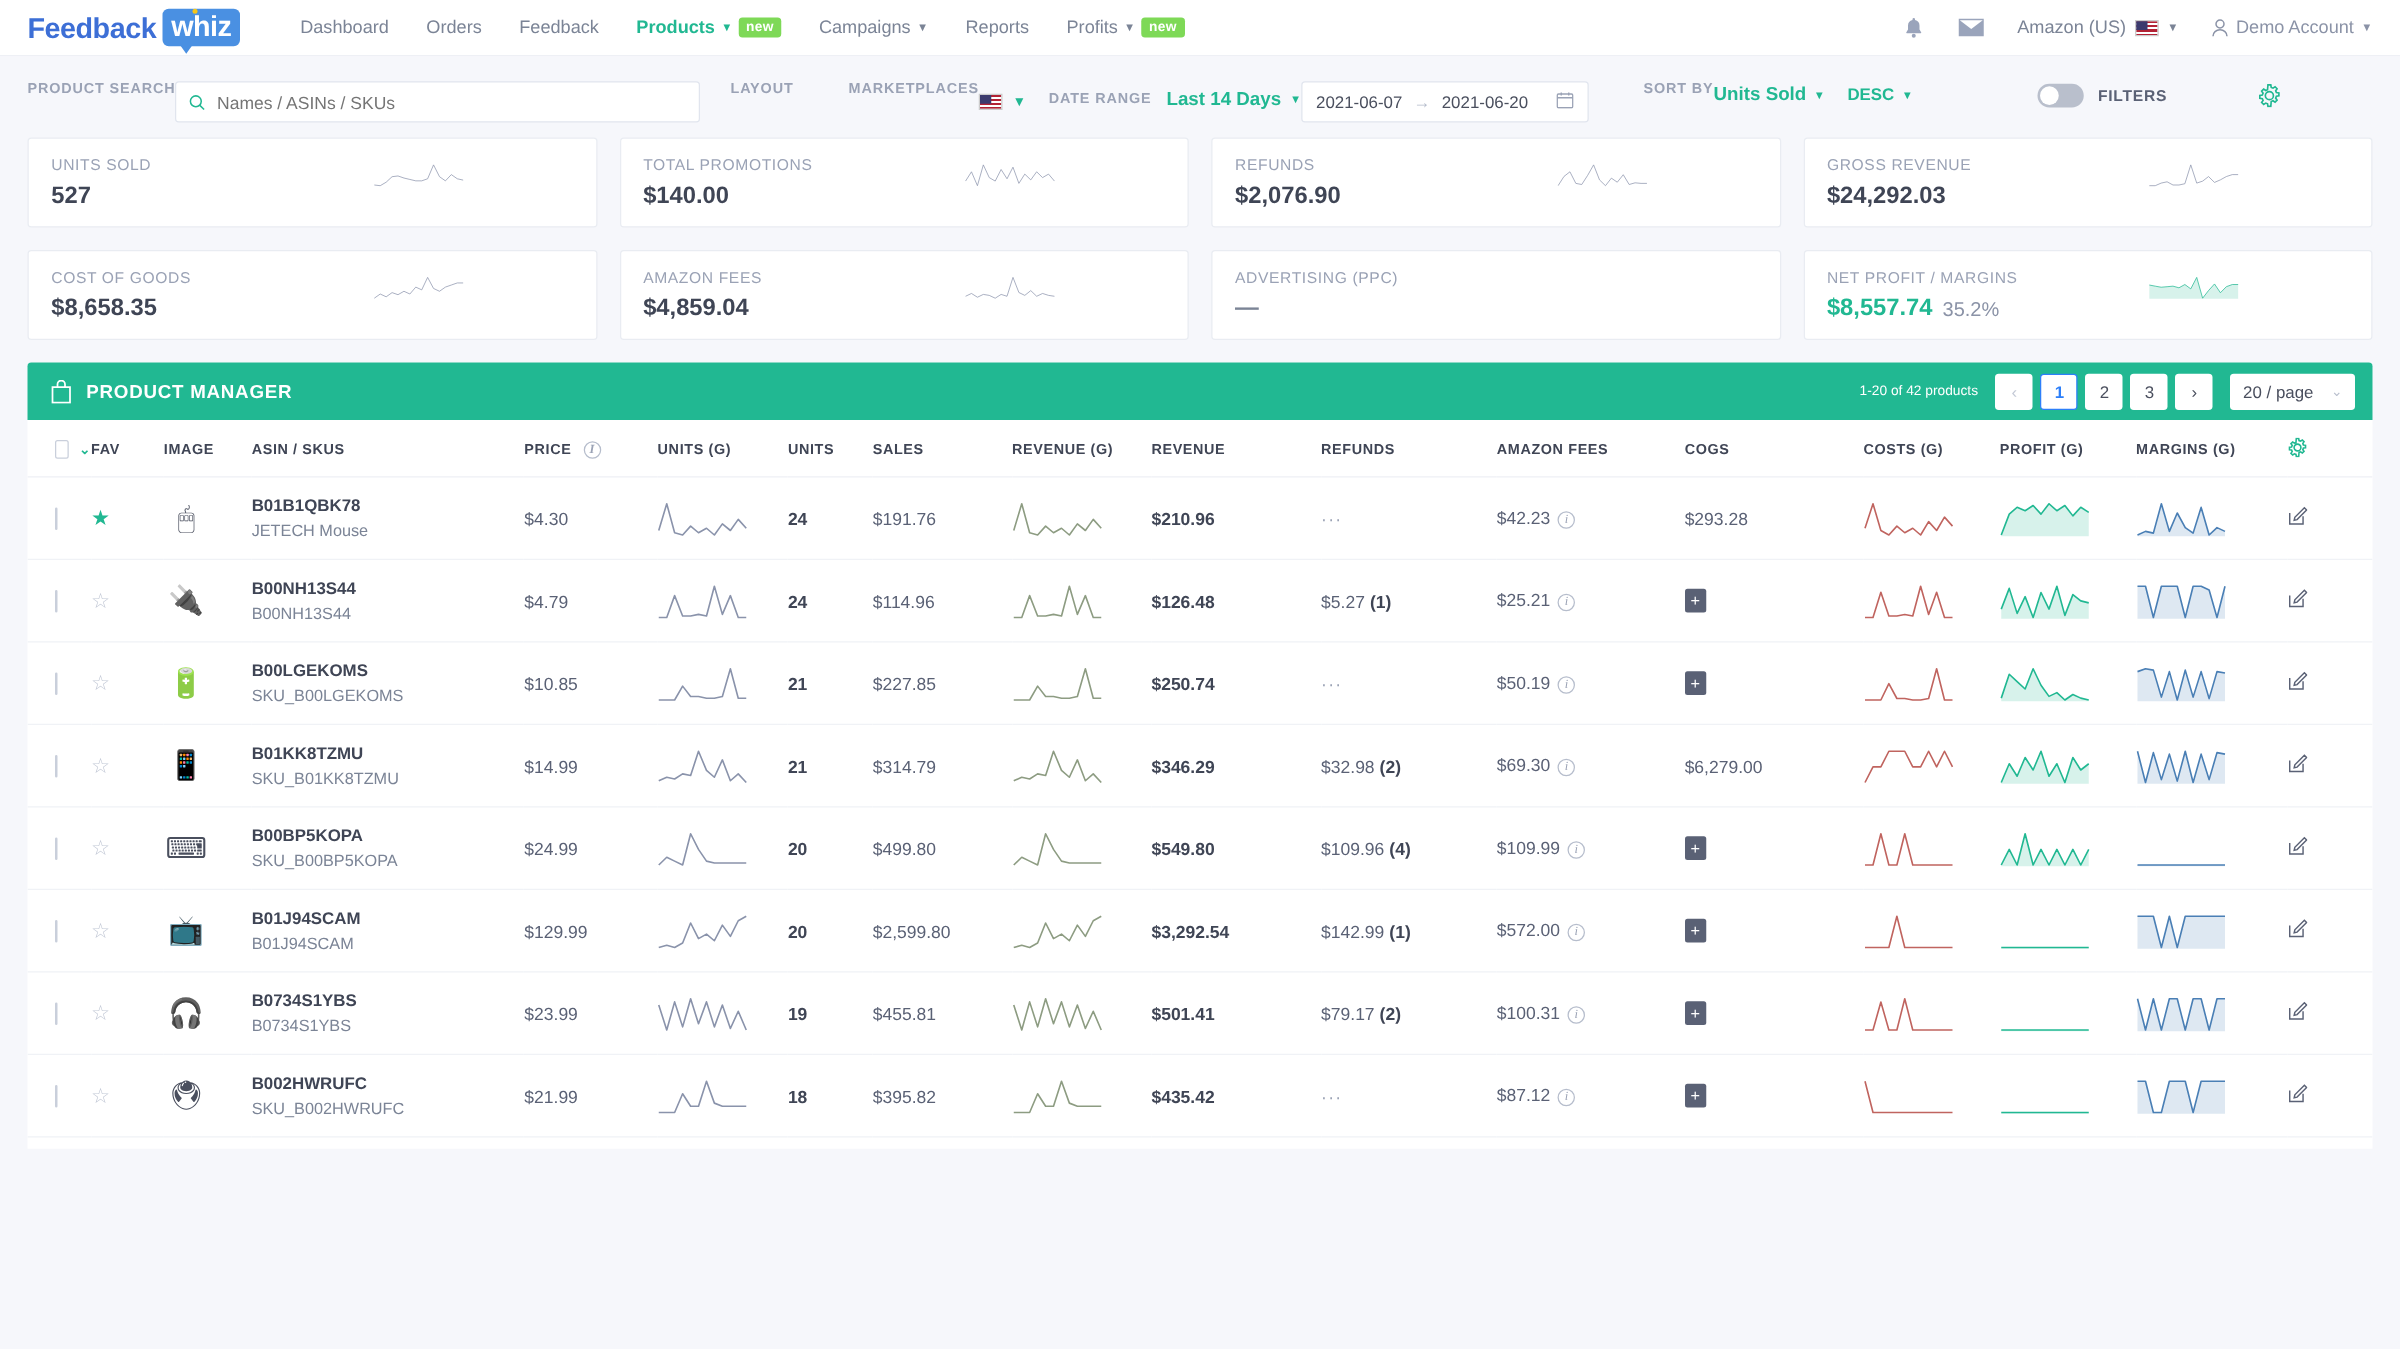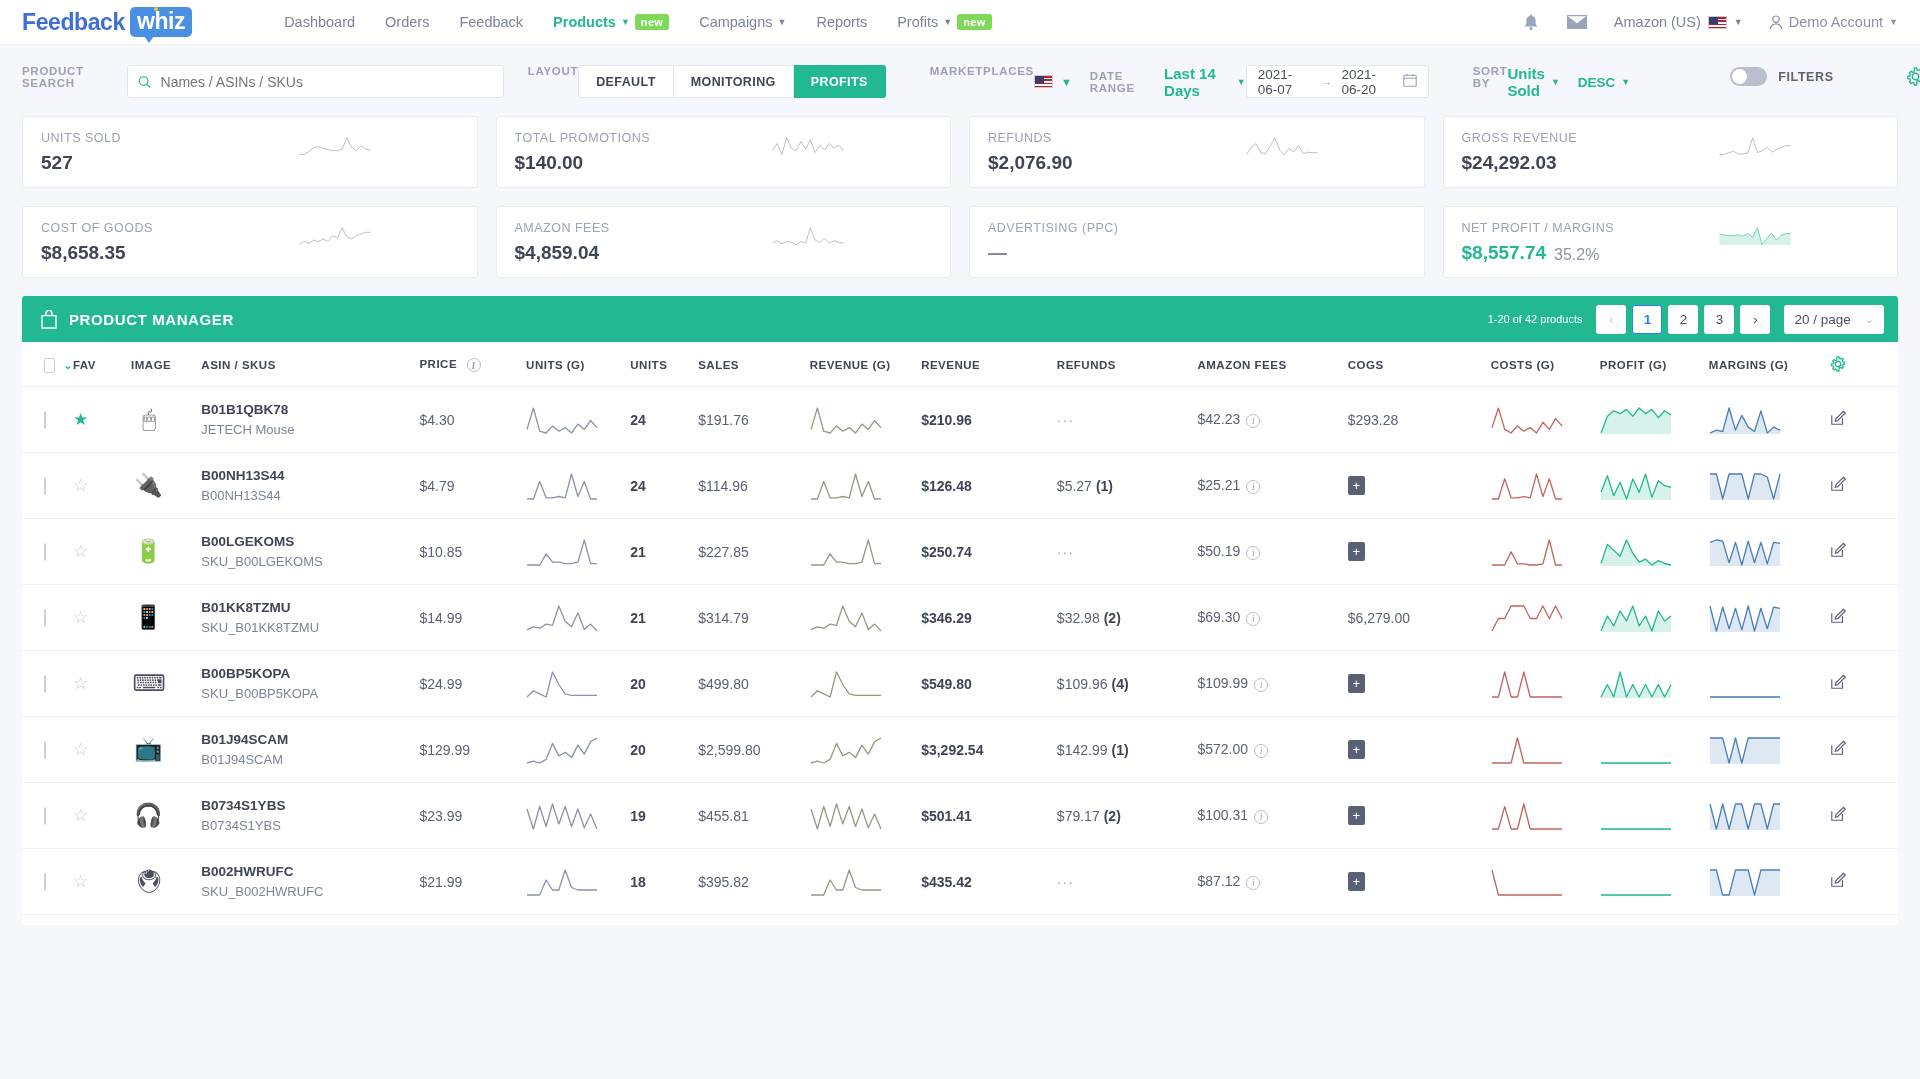--- a/index.html
+++ b/index.html
@@ -10,21 +10,20 @@
     color: #4a4f5e;
     overflow: hidden;
   }
 
   
   .topnav {
     height: 45px; background: #ffffff;
     display: flex; align-items: center;
     padding: 0 22px;
     border-bottom: 1px solid #eef0f5;
-    gap: 44px;
   }
   .logo { display: flex; align-items: center; font-size: 23px; font-weight: bold; letter-spacing: -0.4px; }
   .logo .fb { color: #3d6fd6; }
   .logo .whiz-box {
     background: #4a90e2; color: #fff; border-radius: 5px;
     padding: 1px 7px 2px 7px; margin-left: 5px; position: relative;
   }
   .logo .whiz-box:after {
     content:""; position:absolute; left: 14px; bottom: -6px;
     border-left: 5px solid transparent; border-right: 5px solid transparent;
@@ -268,25 +267,20 @@
       <svg width="14" height="14" viewBox="0 0 14 14">
           <circle cx="6" cy="6" r="4.6" fill="none" stroke="#21b892" stroke-width="1.3"></circle>
           <path d="M9.4 9.4 13 13" stroke="#21b892" stroke-width="1.3" fill="none"></path>
         </svg>
       <input placeholder="Names / ASINs / SKUs" style="">
     </div>
   </div>
 
   <div class="fgroup layout-grp">
     <div class="flabel">LAYOUT</div>
-    <div style="display:flex" id="layoutSegs">
-        <div class="seg">DEFAULT</div>
-        <div class="seg">MONITORING</div>
-        <div class="seg active">PROFITS</div>
-      </div>
   </div>
 
   <div class="fgroup mk-grp">
     <div class="flabel">MARKETPLACES</div>
     <div class="mk-sel">
       <span class="flag"></span>
       <span class="grn-caret">▼</span>
     </div>
   </div>
 

